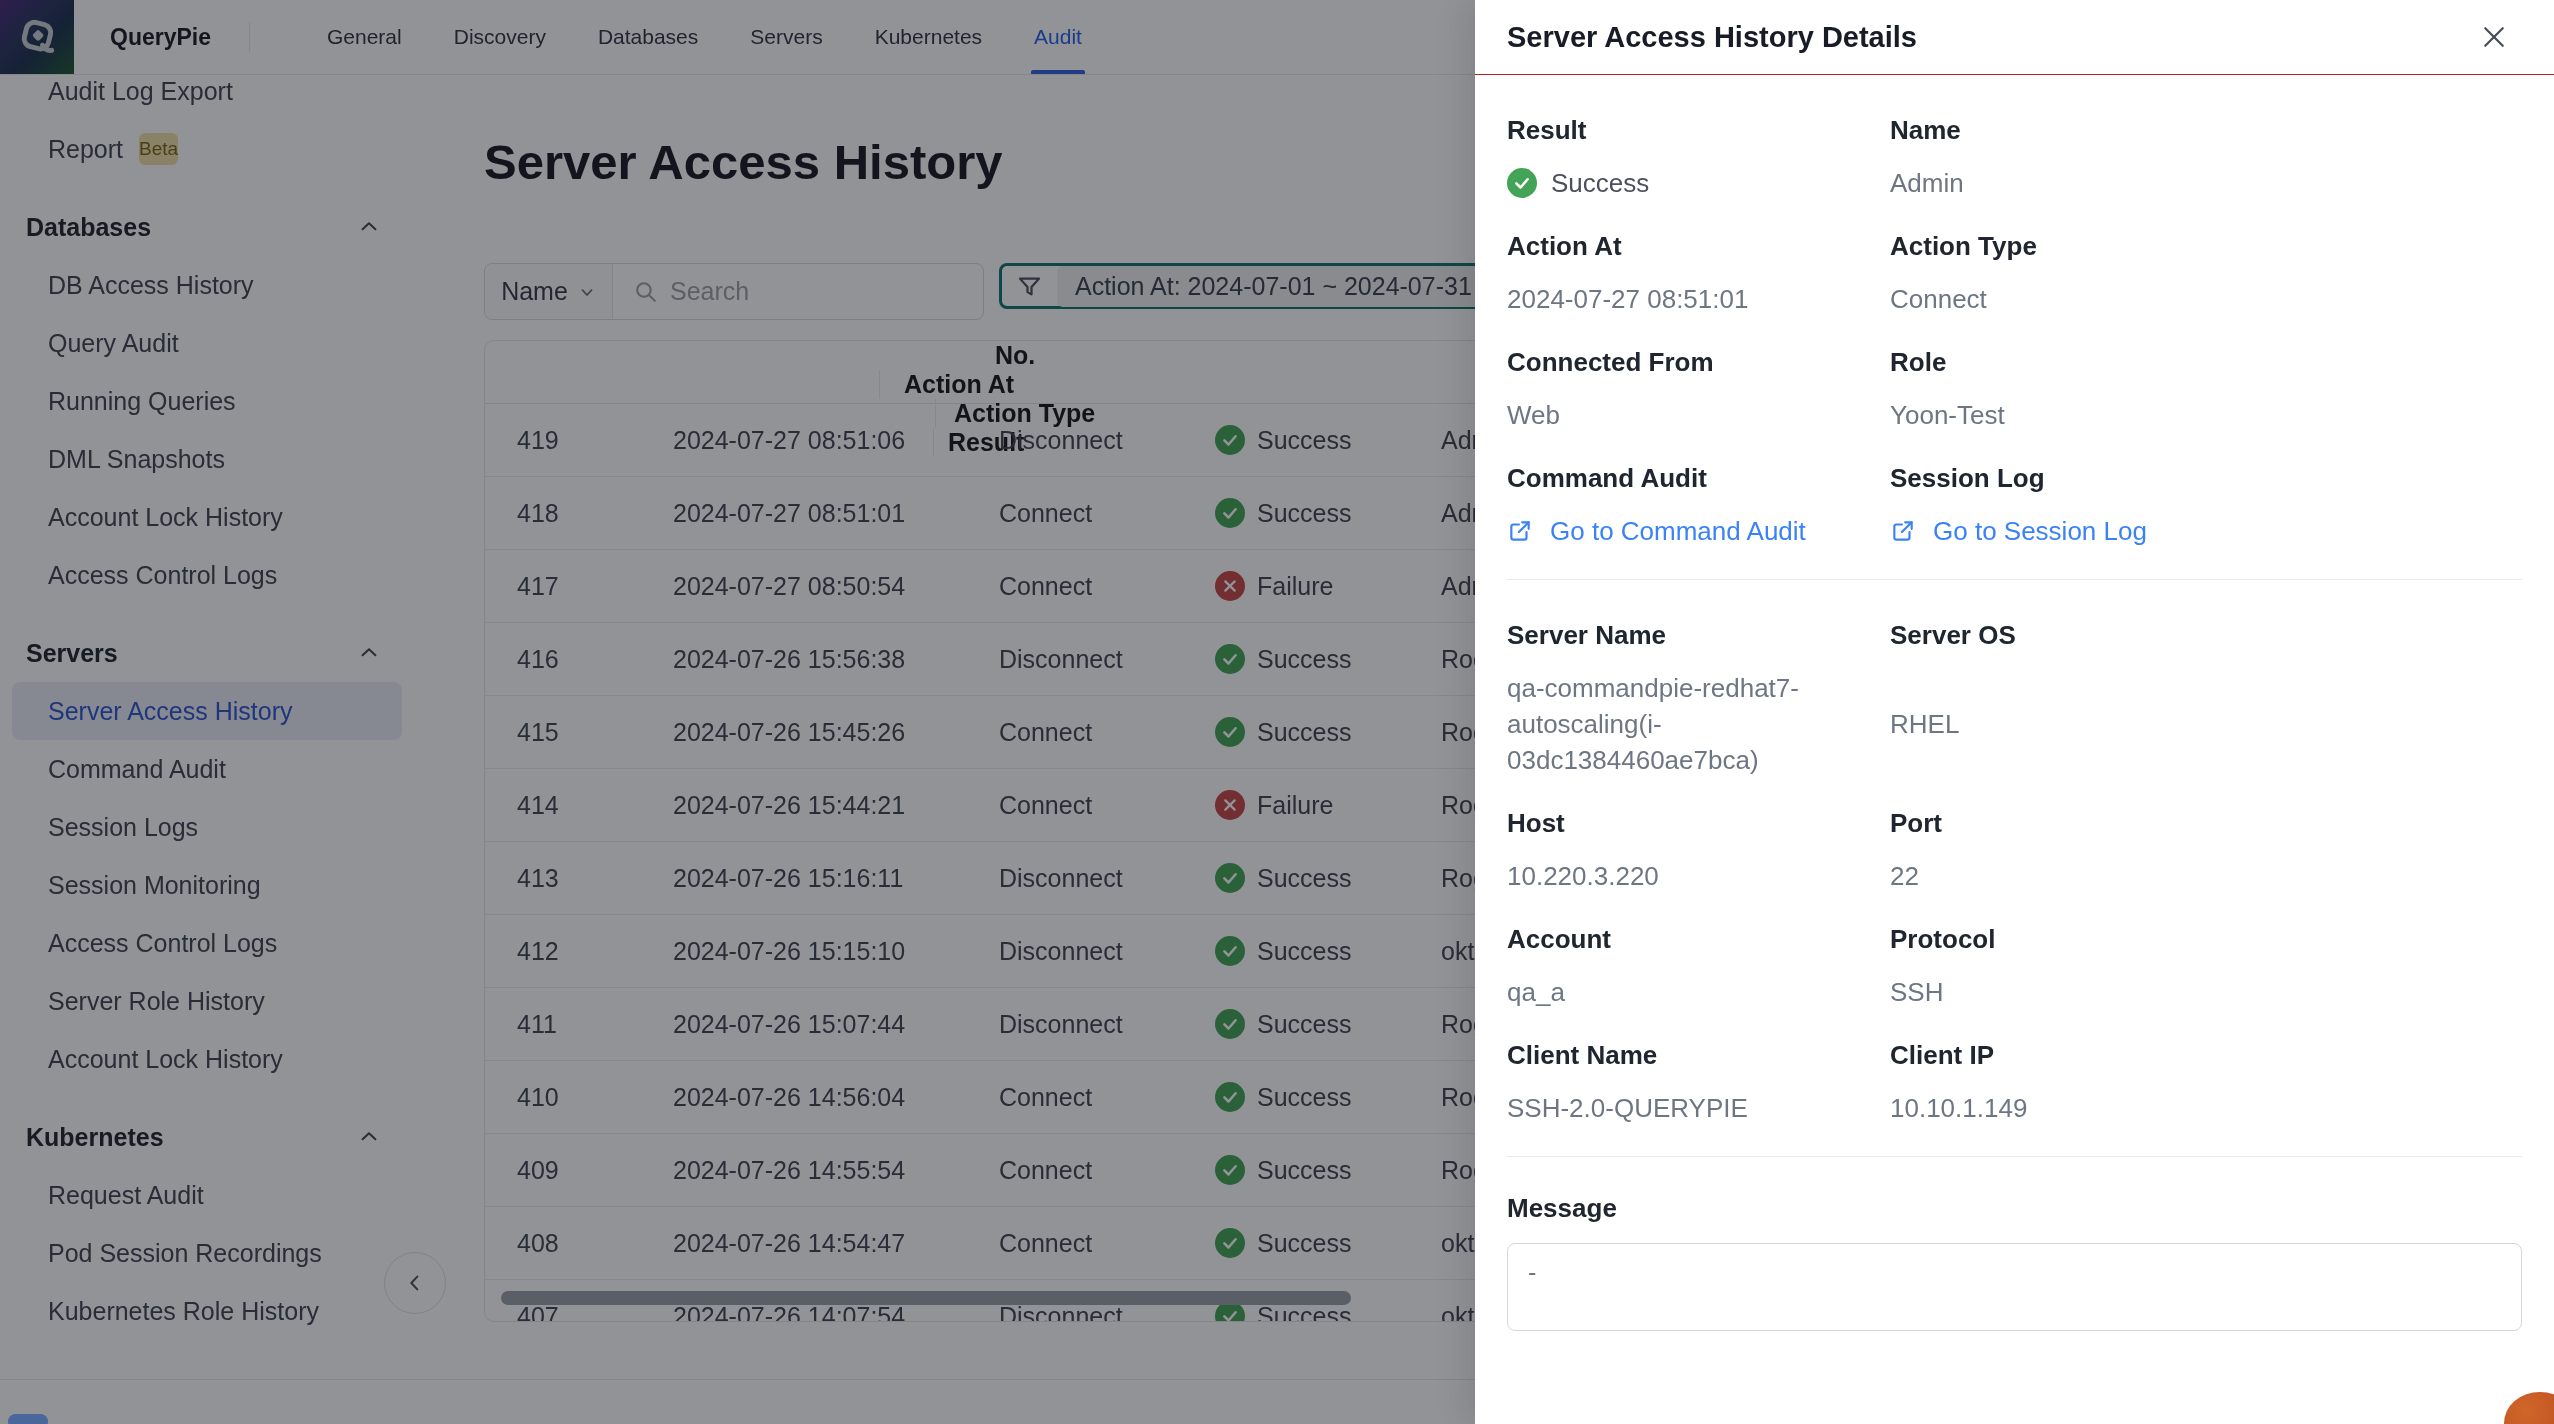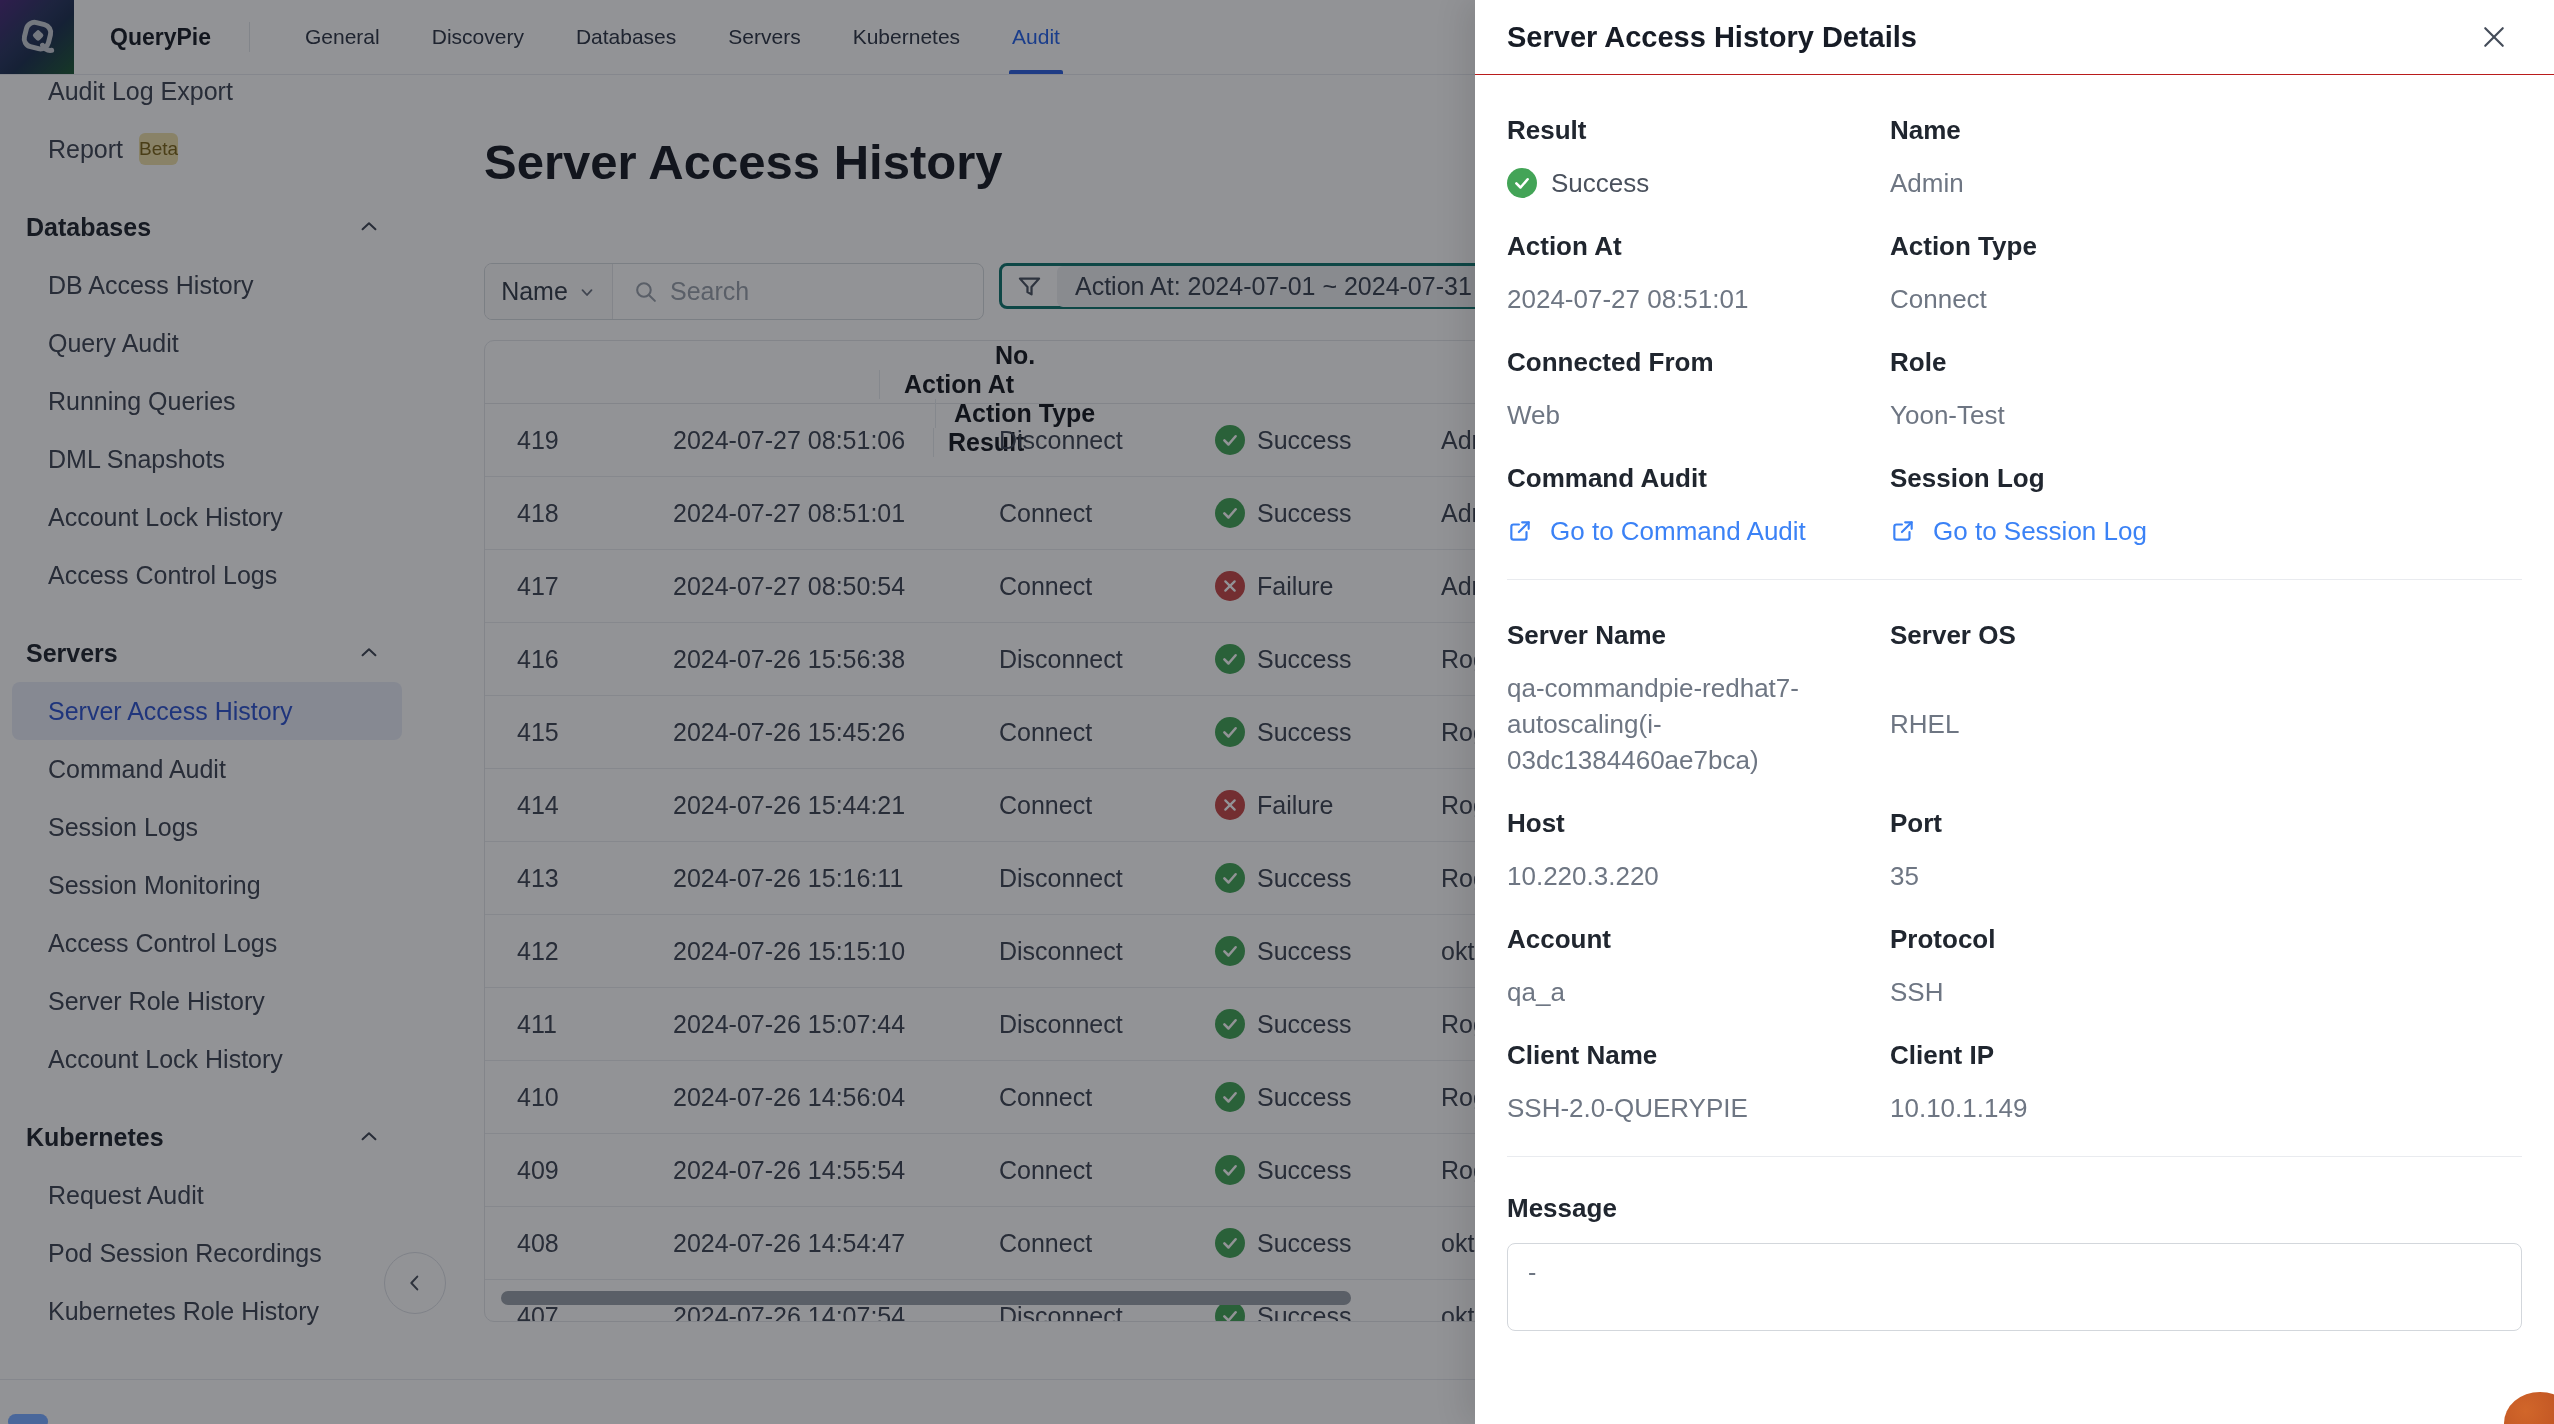--- a/index.html
+++ b/index.html
@@ -6,21 +6,21 @@
   .app{position:relative;width:2554px;height:1424px;background:#ffffff;overflow:hidden;
        font-family:"Liberation Sans",sans-serif;color:#1f2633;}
 
   
   .topbar{position:absolute;top:0;left:0;right:0;height:74px;background:#fff;
           border-bottom:1px solid #e7e9ee;display:flex;align-items:center;z-index:1;}
   .logo{width:74px;height:74px;flex:0 0 74px;display:flex;align-items:center;justify-content:center;
         background:linear-gradient(135deg,#4b2a7b 0%,#2a3560 38%,#1d3050 58%,#1e5a35 100%);}
   .brand{margin-left:36px;font-size:23px;font-weight:700;color:#171c26;}
   .topbar-divider{width:1px;height:30px;background:#e2e5ea;margin-left:38px;}
-  .nav{display:flex;margin-left:55px;height:74px;align-items:center;}
+  .nav{display:flex;margin-left:77px;height:74px;align-items:center;}
   .nav-item{margin-right:52px;font-size:21px;color:#2e3646;position:relative;height:74px;
             display:flex;align-items:center;cursor:pointer;}
   .nav-item.active{color:#2563eb;font-weight:500;}
   .nav-item.active::after{content:"";position:absolute;left:-3px;right:-3px;bottom:0;height:4px;
             background:#2f62e0;border-radius:2px 2px 0 0;}
 
   
   .sidebar{position:absolute;top:74px;left:0;width:414px;bottom:44px;background:#fff;
            border-right:1px solid #e7e9ee;overflow:hidden;}
   .sidebar-list{margin-top:-12px;}
@@ -656,21 +656,21 @@
       <div class="flabel">Host</div>
       <div class="fvalue">
         <span class="fv-text">10.220.3.220</span>
         
         
       </div>
     </div>
     <div class="fcell">
       <div class="flabel">Port</div>
       <div class="fvalue">
-        <span class="fv-text">35</span>
+        <span class="fv-text">22</span>
         
         
       </div>
     </div>
   </div>
           <div class="frow">
     <div class="fcell">
       <div class="flabel">Account</div>
       <div class="fvalue">
         <span class="fv-text">qa_a</span>

